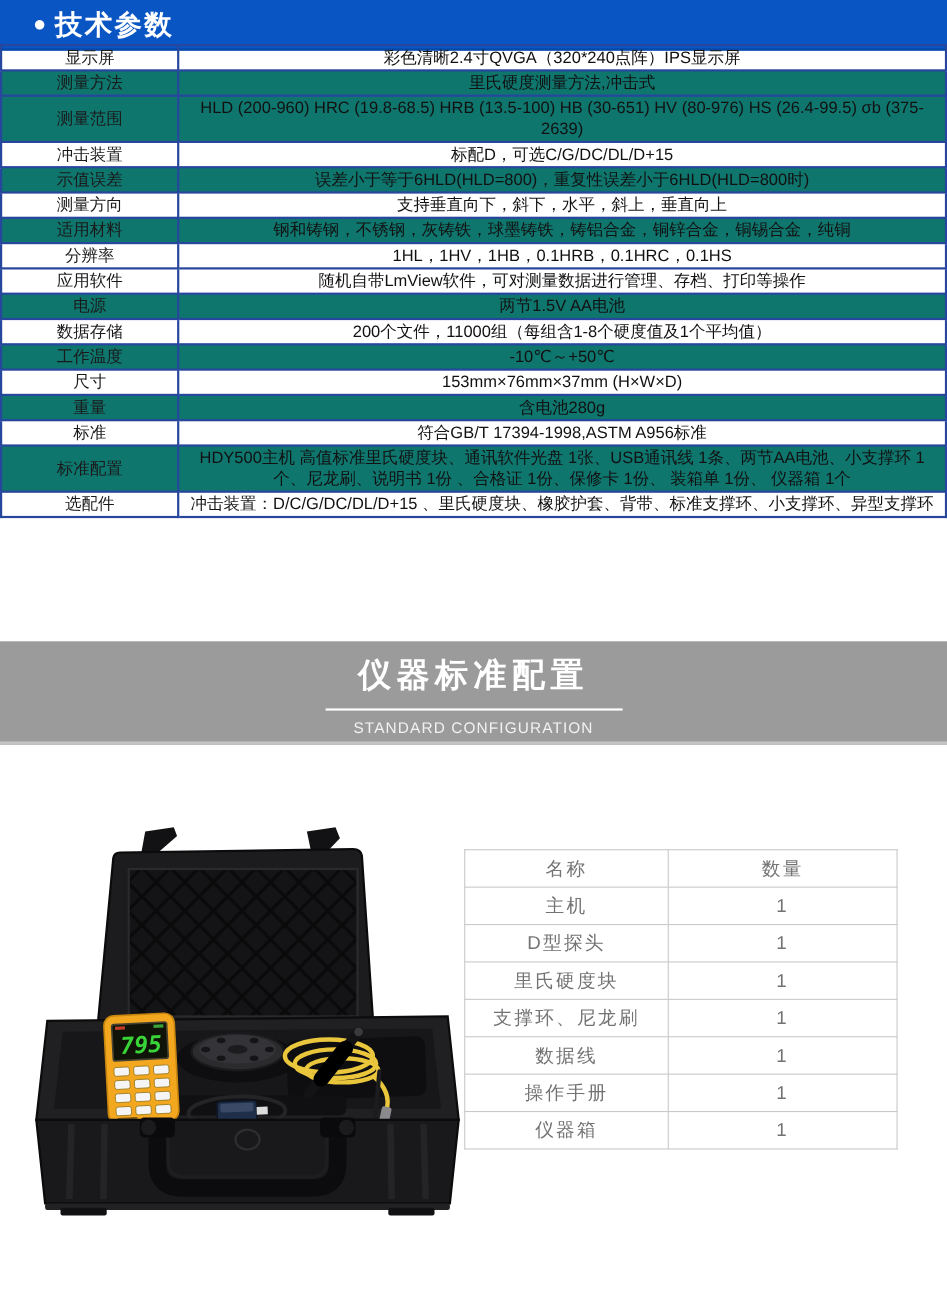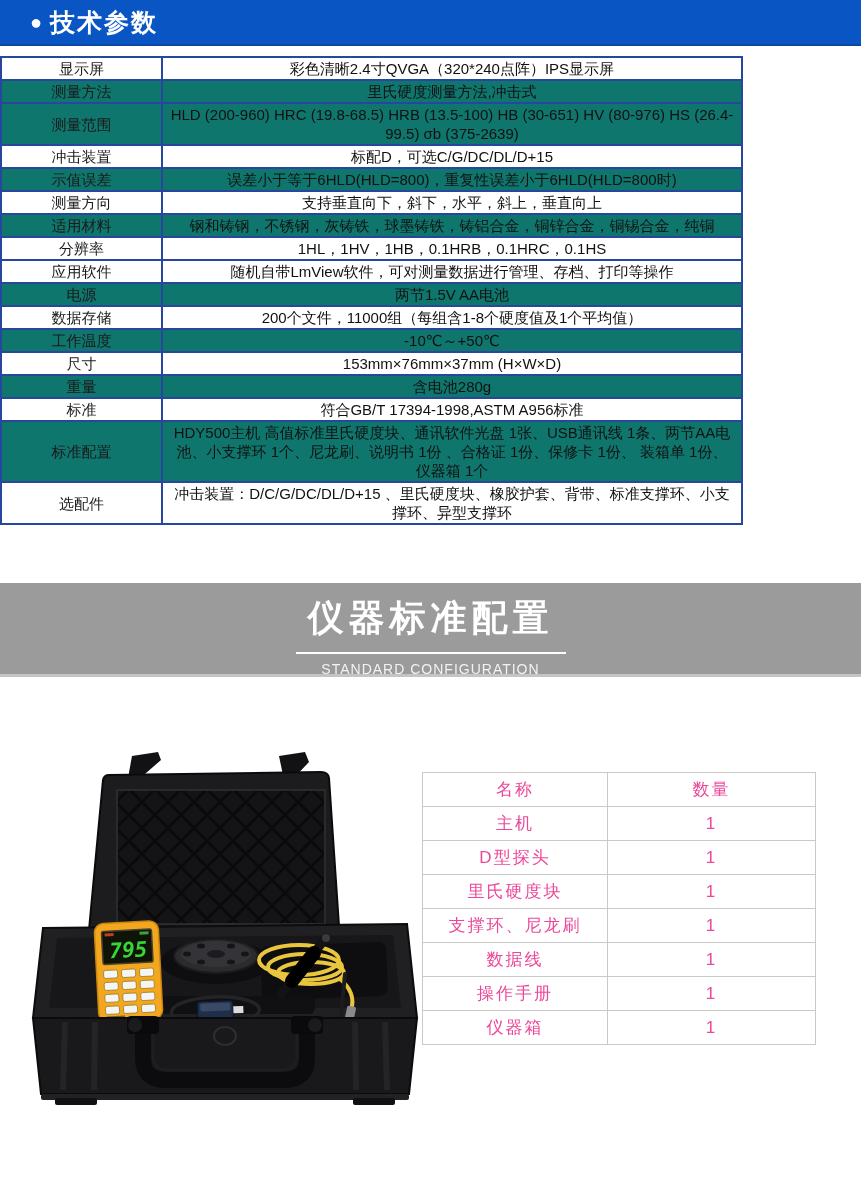--- a/index.html
+++ b/index.html
@@ -12,48 +12,48 @@
   .header-bar{
     position:absolute;top:0;left:0;width:861px;height:46px;
     background:#0a55c4;color:#ffffff;display:flex;align-items:center;
     padding-left:30px;box-sizing:border-box;border-bottom:2px solid #0848a6;
   }
   .header-bar .bullet{font-size:20px;margin-right:8px;line-height:1;}
   .header-bar .title{font-size:25px;font-weight:bold;letter-spacing:2px;}
 
   
   table.spec{
-    position:absolute;top:56px;left:0;width:743px;
+    position:absolute;top:40px;left:0;width:861px;
     border-collapse:collapse;table-layout:fixed;
   }
   table.spec td{
     border:2px solid #27479e;font-size:15px;color:#111111;
     text-align:center;padding:1px 6px;line-height:19px;
     word-break:break-word;
   }
   table.spec td.label{width:147px;color:#1a1a1a;}
   table.spec tr.alt{background:#0f766e;}
 
   
   .banner{
     position:absolute;top:583px;left:0;width:861px;height:94px;
     background:#9b9b9b;text-align:center;color:#ffffff;box-sizing:border-box;
     border-bottom:3px solid #c4c4c4;
   }
-  .banner .b-title{font-size:36px;font-weight:bold;letter-spacing:5px;padding-top:11px;}
+  .banner .b-title{font-size:30px;font-weight:bold;letter-spacing:5px;padding-top:11px;}
   .banner .b-line{width:270px;height:2px;background:#ffffff;margin:9px auto 7px auto;}
   .banner .b-sub{font-size:14px;letter-spacing:1px;color:#f2f2f2;}
 
   
   table.config{
     position:absolute;top:772px;left:422px;width:394px;
     border-collapse:collapse;table-layout:fixed;background:#ffffff;
   }
   table.config td{
-    border:1px solid #c9c9c9;height:31px;font-size:17px;color:#ec4899;
+    border:1px solid #c9c9c9;height:31px;font-size:17px;color:#737373;
     text-align:center;letter-spacing:2px;
   }
   table.config td.name{width:182px;}
 
   
   .photo-wrap{position:absolute;top:750px;left:25px;width:400px;height:370px;}
   svg text.reading{
     font-family:"DejaVu Sans Mono","Liberation Mono",monospace;
     font-weight:bold;font-style:italic;
   }

